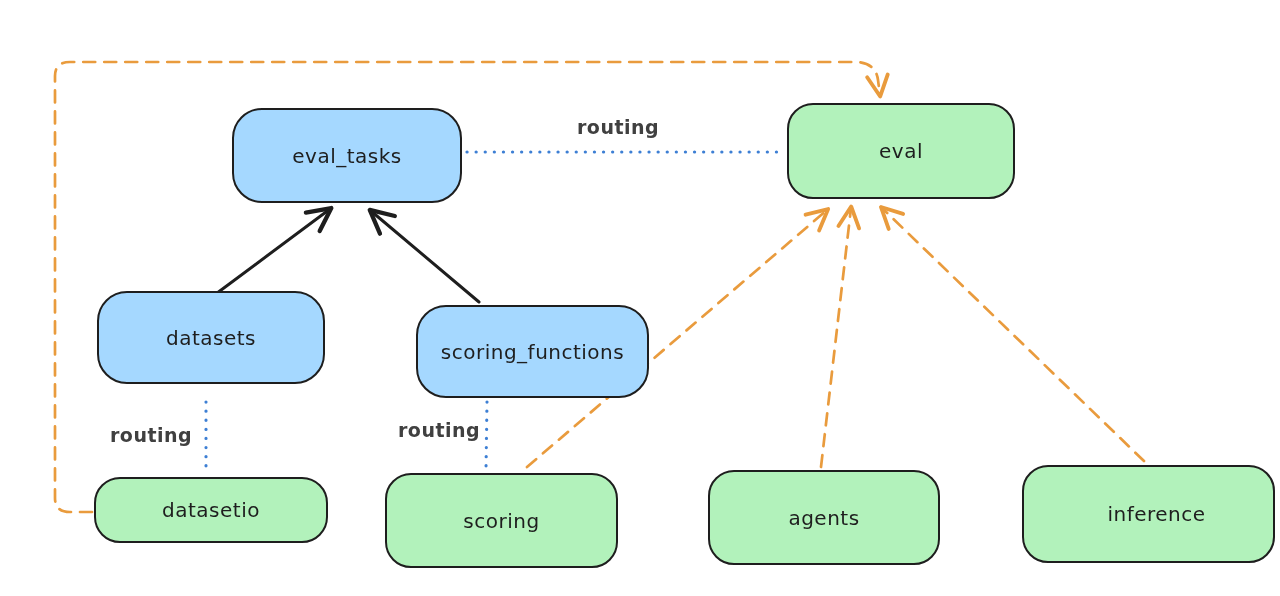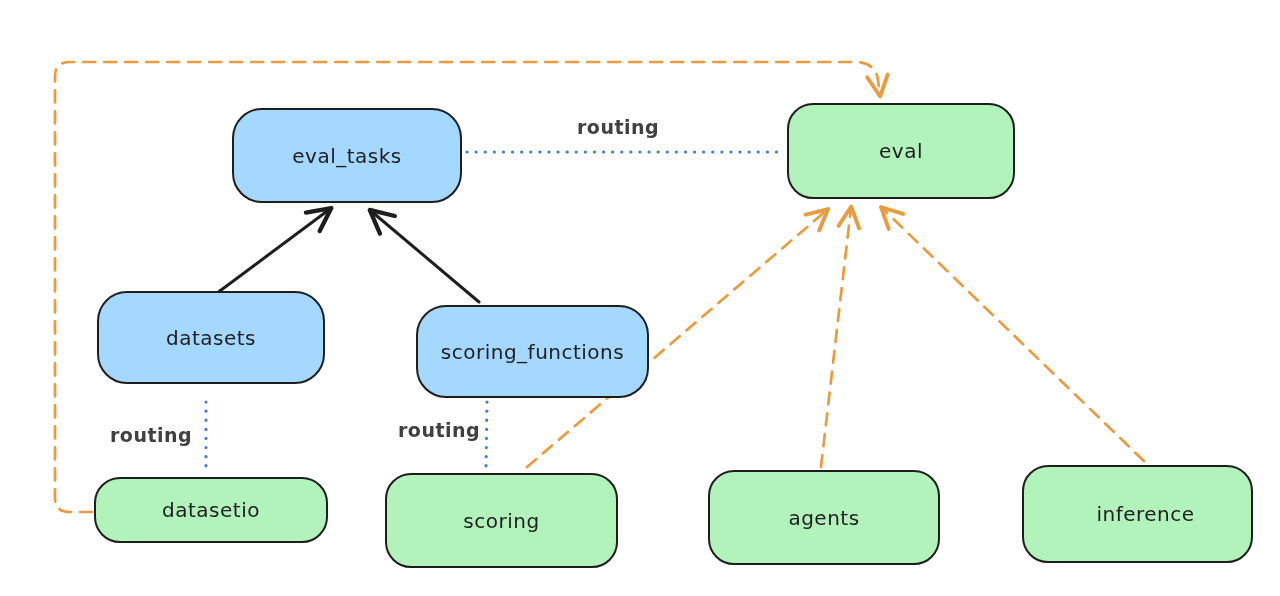--- a/index.html
+++ b/index.html
@@ -93,21 +93,21 @@
   </div>
 
   <div class="node green" style="left:385px;  top:473px; width:233px; height:95px;">
     <span>scoring</span>
   </div>
 
   <div class="node green" style="left:708px;  top:470px; width:232px; height:95px;">
     <span>agents</span>
   </div>
 
-  <div class="node green" style="left:1022px; top:465px; width:231px; height:98px;padding-left:16px;">
+  <div class="node green" style="left:1022px; top:465px; width:253px; height:98px;padding-left:16px;">
     <span>inference</span>
   </div>
 
   <div class="edge-label" style="left:577px; top:116px;">routing</div>
 
   <div class="edge-label" style="left:110px; top:424px;">routing</div>
 
   <div class="edge-label" style="left:398px; top:419px;">routing</div>
 
 </div>

